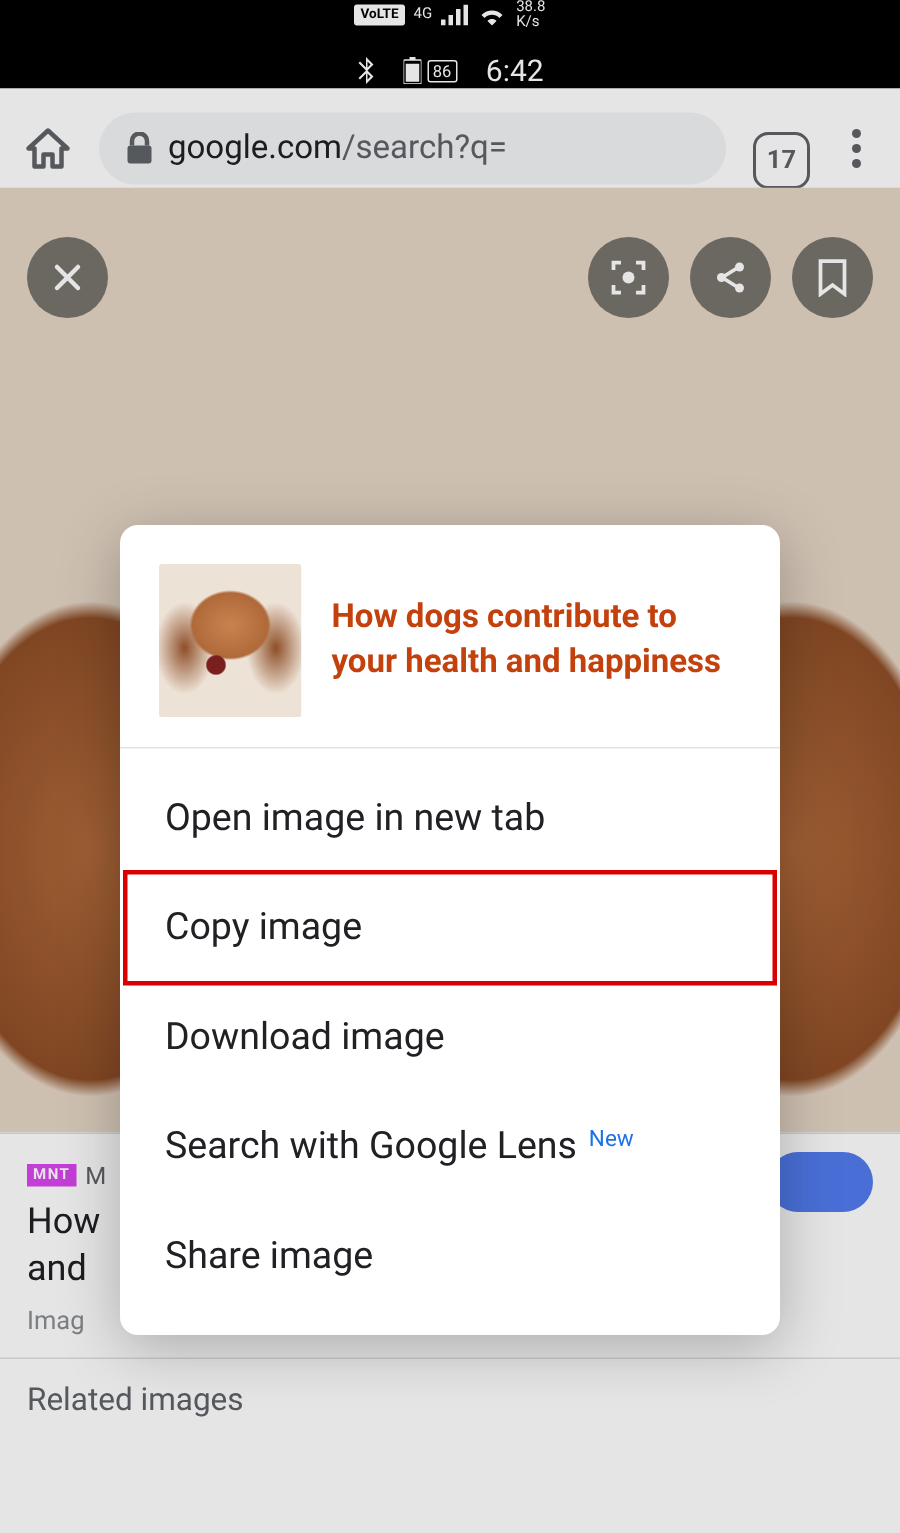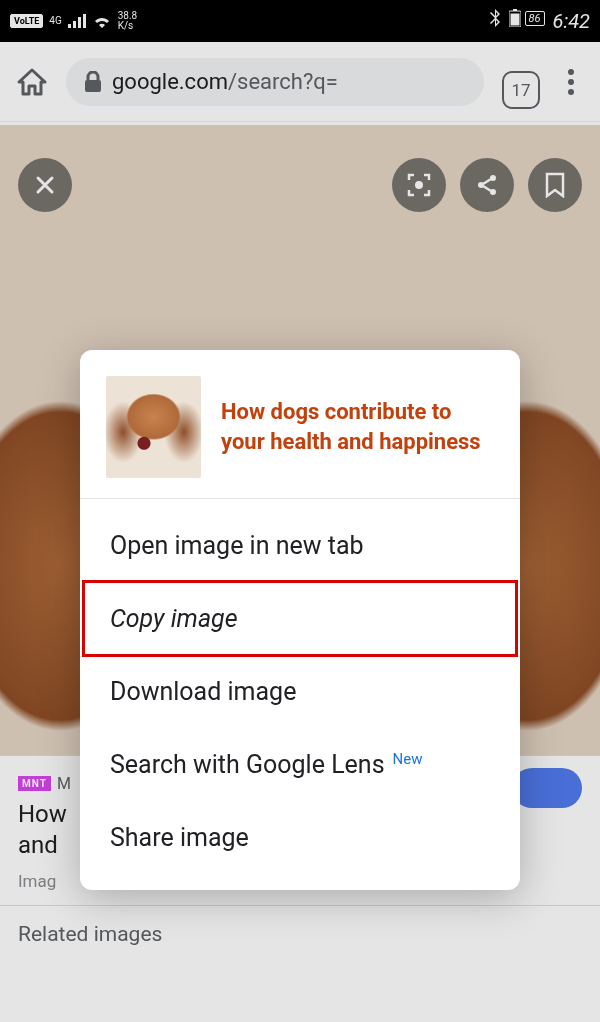--- a/index.html
+++ b/index.html
@@ -1,28 +1,28 @@
 <!DOCTYPE html>
 <html><head>
 <meta charset="utf-8">
 <style>
   * { box-sizing: border-box; margin:0; padding:0; }
   html,body { width:600px; height:1022px; font-family: Roboto, Arial, sans-serif; background:#fff; overflow:hidden; }
   .screen { width:600px; height:1022px; position:relative; background:#fff; }
-  .statusbar { height:42px; background:#000; color:#fff; display:flex; align-items:center; justify-content:space-between; padding:0 10px; font-size:15px; }
+  .statusbar { height:59px; background:#000; color:#fff; display:flex; align-items:center; justify-content:space-between; padding:0 10px; font-size:15px;flex-direction:column; }
   .status-left { display:flex; align-items:center; gap:6px; }
   .volte { border:1px solid #fff; background:#fff; color:#000; font-size:9px; font-weight:bold; padding:1px 3px; border-radius:2px;}
   .net { font-size:10px; line-height:10px; }
-  .status-right { display:flex; align-items:flex-start; gap:8px;font-style:italic; }
+  .status-right { display:flex; align-items:center; gap:19px; }
   .batt { display:flex; align-items:center; gap:4px;}
   .batt-text { border:1px solid #fff; font-size:11px; padding:0 3px; border-radius:2px;}
   .url-bar { height:80px; background:#fff; display:flex; align-items:center; padding:0 16px; gap:18px; border-bottom:1px solid #eee;}
   .url-field { flex:1; height:48px; background:#f1f3f4; border-radius:24px; display:flex; align-items:center; padding:0 18px; gap:10px; font-size:22px; color:#5f6368;}
   .url-domain { color:#202124; }
-  .tab-count { width:38px; height:38px; border:2px solid #5f6368; border-radius:10px; display:flex; align-items:center; justify-content:center; font-size:17px; font-weight:400; color:#5f6368;margin-top:16px;}
+  .tab-count { width:38px; height:38px; border:2px solid #5f6368; border-radius:10px; display:flex; align-items:center; justify-content:center; font-size:17px; font-weight:700; color:#5f6368;margin-top:16px;}
   .kebab { display:flex; flex-direction:column; gap:4px; padding:4px 10px;}
   .kebab span{ width:6px; height:6px; border-radius:50%; background:#5f6368;}
   .image-viewer { position:absolute; top:125px; left:0; right:0; height:630px; overflow:hidden; }
   .dog-image {
     width:100%; height:100%;
     background:
       radial-gradient(circle at 32% 52%, #1a1310 6px, transparent 7px),
       radial-gradient(circle at 72% 52%, #1a1310 6px, transparent 7px),
       radial-gradient(ellipse 200px 160px at 50% 60%, #c9814f 0%, #b06a3a 55%, transparent 60%),
       radial-gradient(ellipse 140px 220px at 10% 70%, #b06a3a 0%, #8f4f28 70%, transparent 75%),
@@ -48,21 +48,21 @@
       radial-gradient(ellipse 42px 36px at 50% 40%, #c9814f 0%, #b06a3a 60%, transparent 65%),
       radial-gradient(ellipse 28px 44px at 18% 55%, #8f4f28 0%, transparent 70%),
       radial-gradient(ellipse 28px 44px at 82% 55%, #8f4f28 0%, transparent 70%),
       #ede2d6;
   }
   .modal-title { font-size:22px; color:#c2410c; line-height:1.35;font-weight:bold;}
   .modal-divider{ height:1px; background:#e3e3e3;}
   .menu-list { padding:10px 4px 16px;}
   .menu-item { padding:22px 26px; font-size:25px; color:#202124; display:flex; align-items:center; gap:8px;}
   .menu-item .badge { color:#1a73e8; font-size:15px; align-self:flex-start; margin-top:0;}
-  .highlighted { outline:3px solid #d80000; outline-offset:-1px;font-style:italic;}
+  .highlighted { outline:3px solid #d80000; outline-offset:-1px;}
   svg { display:block; }
 </style>
 </head>
 <body>
 
 <div class="screen">
 
   <div class="statusbar">
     <div class="status-left">
       <span class="volte">VoLTE</span>

